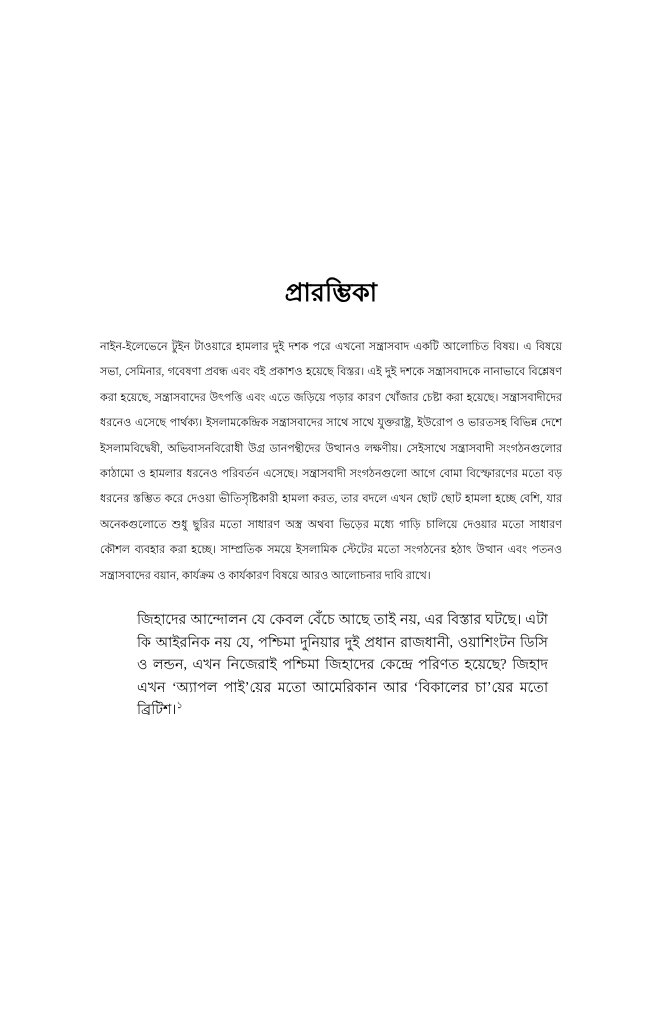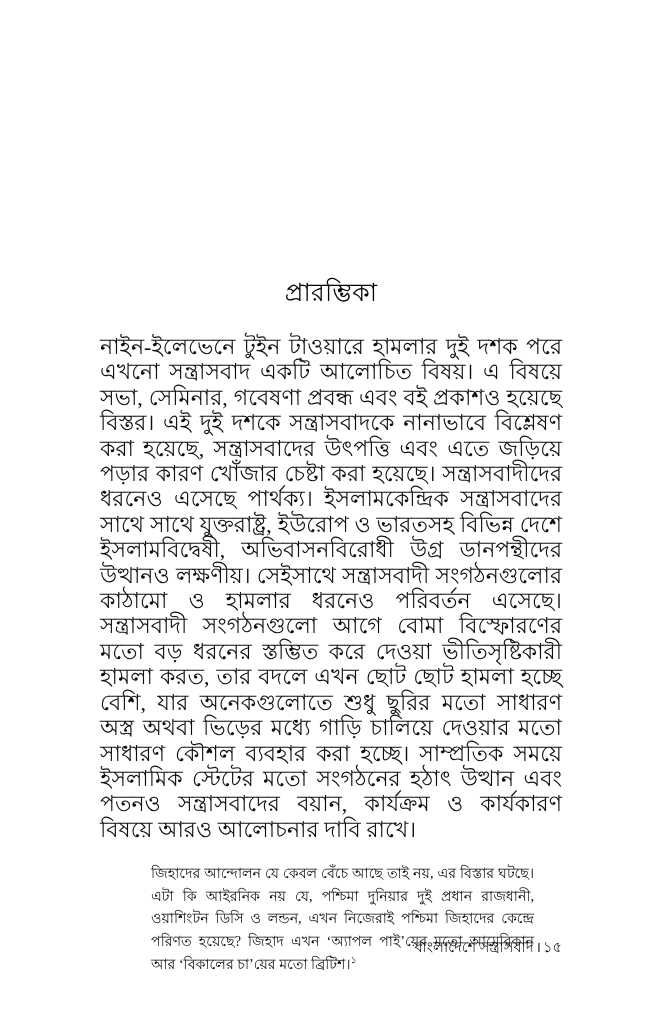--- a/index.html
+++ b/index.html
@@ -24,31 +24,31 @@
   .content {
     position: absolute;
     left: 100px;
     right: 101px;
     top: 278px;
   }
 
   .chapter-title {
     text-align: center;
     font-size: 25px;
-    font-weight: 400;
+    font-weight: 700;
     line-height: 1.2;
     letter-spacing: 0.3px;
     margin: 0 0 26px 0;
     color: #000000;
   }
 
   .body-para {
     text-align: justify;
     text-justify: inter-word;
-    font-size: 22px;
+    font-size: 11px;
     line-height: 25.4px;
     margin: 0 0 17px 0;
     color: #0d0d0d;
     word-spacing: 0.2px;
   }
 
   .body-para:last-of-type {
     margin-bottom: 0;
   }
 
@@ -56,21 +56,21 @@
   .quote-block {
     margin: 20px 0 0 0;
     padding: 0 12px 0 35px;
   }
 
   .quote-para {
     text-align: justify;
     text-justify: inter-word;
     font-size: 14.2px;
     line-height: 22.6px;
-    margin: 16px;
+    margin: 2px;
     color: #0d0d0d;
   }
 
   .footnote-ref {
     font-size: 9.5px;
     vertical-align: super;
     line-height: 0;
   }
 
   
@@ -101,17 +101,14 @@
 
     <p class="body-para">নাইন-ইলেভেনে টুইন টাওয়ারে হামলার দুই দশক পরে এখনো সন্ত্রাসবাদ একটি আলোচিত বিষয়। এ বিষয়ে সভা, সেমিনার, গবেষণা প্রবন্ধ এবং বই প্রকাশও হয়েছে বিস্তর। এই দুই দশকে সন্ত্রাসবাদকে নানাভাবে বিশ্লেষণ করা হয়েছে, সন্ত্রাসবাদের উৎপত্তি এবং এতে জড়িয়ে পড়ার কারণ খোঁজার চেষ্টা করা হয়েছে। সন্ত্রাসবাদীদের ধরনেও এসেছে পার্থক্য। ইসলামকেন্দ্রিক সন্ত্রাসবাদের সাথে সাথে যুক্তরাষ্ট্র, ইউরোপ ও ভারতসহ বিভিন্ন দেশে ইসলামবিদ্বেষী, অভিবাসনবিরোধী উগ্র ডানপন্থীদের উত্থানও লক্ষণীয়। সেইসাথে সন্ত্রাসবাদী সংগঠনগুলোর কাঠামো ও হামলার ধরনেও পরিবর্তন এসেছে। সন্ত্রাসবাদী সংগঠনগুলো আগে বোমা বিস্ফোরণের মতো বড় ধরনের স্তম্ভিত করে দেওয়া ভীতিসৃষ্টিকারী হামলা করত, তার বদলে এখন ছোট ছোট হামলা হচ্ছে বেশি, যার অনেকগুলোতে শুধু ছুরির মতো সাধারণ অস্ত্র অথবা ভিড়ের মধ্যে গাড়ি চালিয়ে দেওয়ার মতো সাধারণ কৌশল ব্যবহার করা হচ্ছে। সাম্প্রতিক সময়ে ইসলামিক স্টেটের মতো সংগঠনের হঠাৎ উত্থান এবং পতনও সন্ত্রাসবাদের বয়ান, কার্যক্রম ও কার্যকারণ বিষয়ে আরও আলোচনার দাবি রাখে।</p>
 
 
     <div class="quote-block">
       <p class="quote-para"><span>জিহাদের আন্দোলন যে কেবল বেঁচে আছে তাই নয়, এর বিস্তার ঘটছে। এটা কি আইরনিক নয় যে, পশ্চিমা দুনিয়ার দুই প্রধান রাজধানী, ওয়াশিংটন ডিসি ও লন্ডন, এখন নিজেরাই পশ্চিমা জিহাদের কেন্দ্রে পরিণত হয়েছে? জিহাদ এখন ‘অ্যাপল পাই’য়ের মতো আমেরিকান আর ‘বিকালের চা’য়ের মতো ব্রিটিশ।</span><span class="footnote-ref">১</span></p>
     </div>
 
   </div>
 
-  <div class="page-footer">
-    <span>বাংলাদেশে সন্ত্রাসবাদ</span><span class="footer-sep">।</span><span>১৫</span>
-  </div>
 
 </div>
 
 </body></html>

